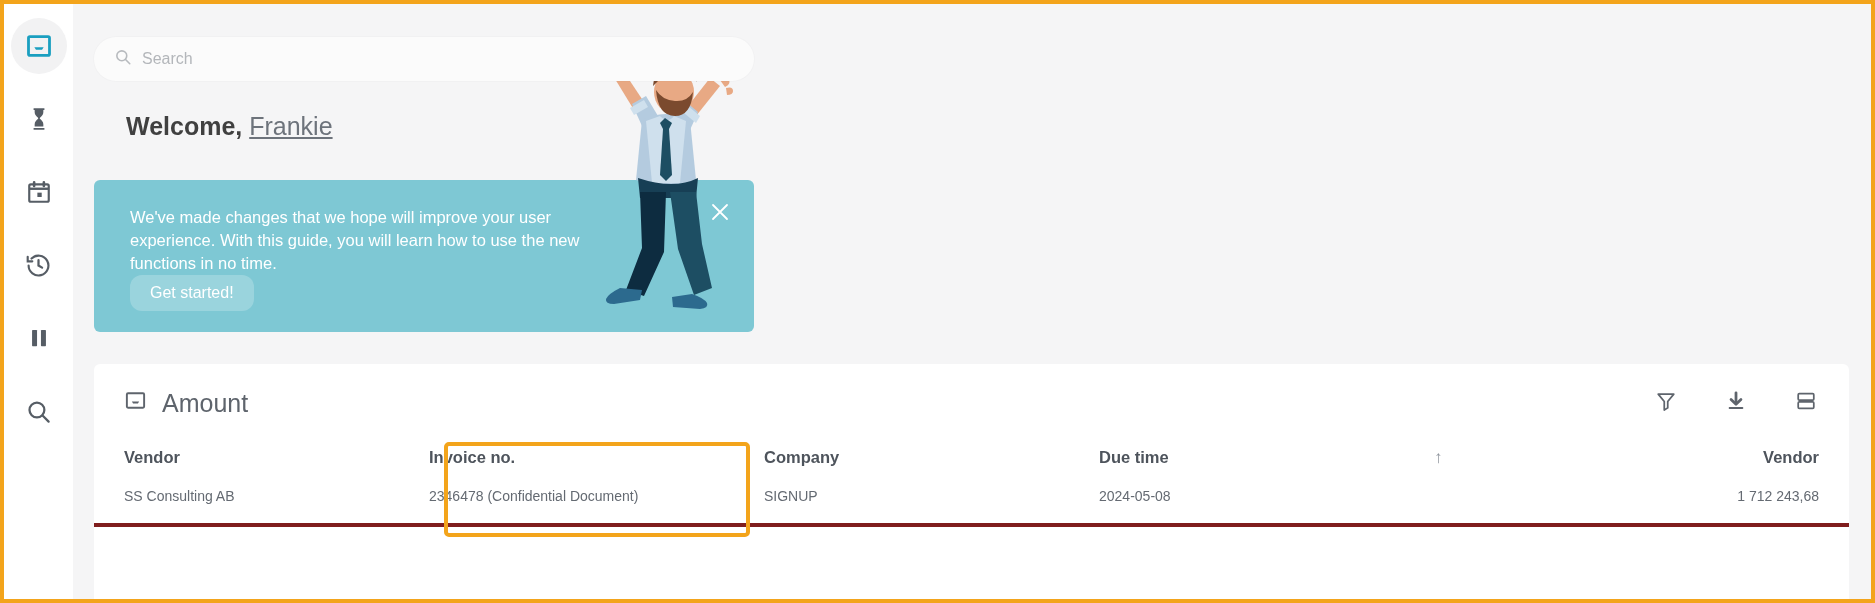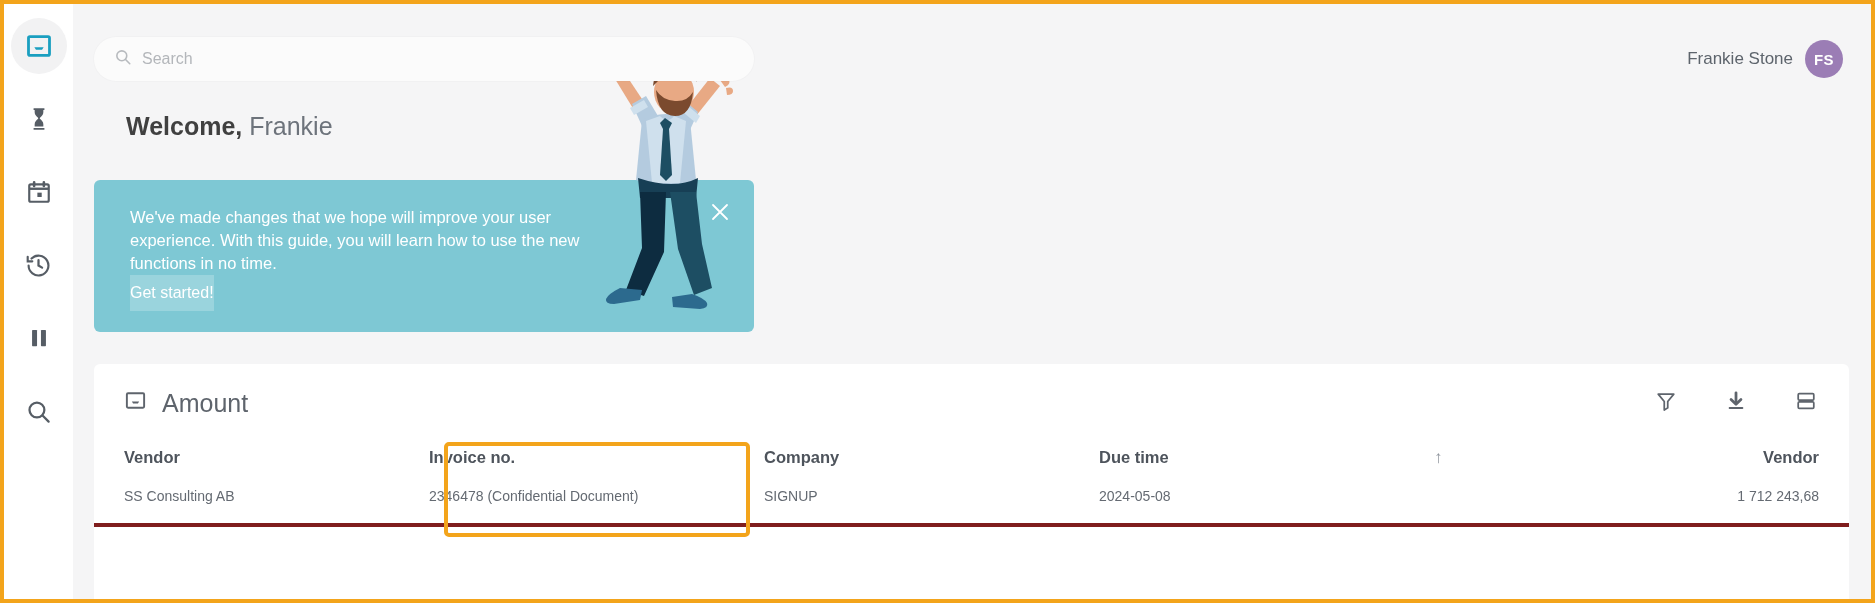--- a/index.html
+++ b/index.html
@@ -75,21 +75,21 @@
   }
 
   
   #welcome {
     position: absolute;
     left: 122px; top: 108px;
     font-size: 25px; color: #5a6069;
     z-index: 5;
   }
   #welcome b { font-weight: bold; color: #404040; }
-  #welcome span { font-weight: normal; color: #6d737b; }
+  #welcome span { font-weight: normal; color: #6d737b; text-decoration: underline; }
 
   
   #banner {
     position: absolute;
     left: 90px; top: 176px;
     width: 660px; height: 152px;
     background: #7ec8d4;
     border-radius: 6px;
     z-index: 6;
   }
@@ -102,22 +102,22 @@
     line-height: 23px;
   }
   #get-started {
     position: absolute;
     left: 36px; top: 95px;
     background: rgba(255,255,255,0.22);
     color: #ffffff;
     font-family: "Liberation Sans", sans-serif;
     font-size: 16px;
     border: none;
-    border-radius: 0;
-    padding: 9px 0;
+    border-radius: 12px;
+    padding: 9px 20px;
     cursor: pointer;
   }
   #banner-close {
     position: absolute;
     right: 22px; top: 20px;
     width: 24px; height: 24px;
     cursor: pointer;
     z-index: 12;
   }
 
@@ -254,24 +254,20 @@
   <div id="search-wrap">
     <span>
       <svg width="18" height="18" viewBox="0 0 24 24" fill="none" stroke="#b7babe" stroke-width="2.1" stroke-linecap="round">
         <circle cx="10.4" cy="10.4" r="6.6"></circle>
         <path d="M15.4 15.4L21 21"></path>
       </svg>
     </span>
     <input id="search-input" type="text" placeholder="Search" style="">
   </div>
 
-  <div id="user-box">
-    <span id="user-name">Frankie Stone</span>
-    <span id="avatar">FS</span>
-  </div>
 
   <div id="welcome">
     <b>Welcome,</b>
     <span>Frankie</span>
   </div>
 
   <div id="banner">
     <div id="banner-text">We've made changes that we hope will improve your user experience. With this guide, you will learn how to use the new functions in no time.</div>
     <button id="get-started">Get started!</button>
     <span id="banner-close">

